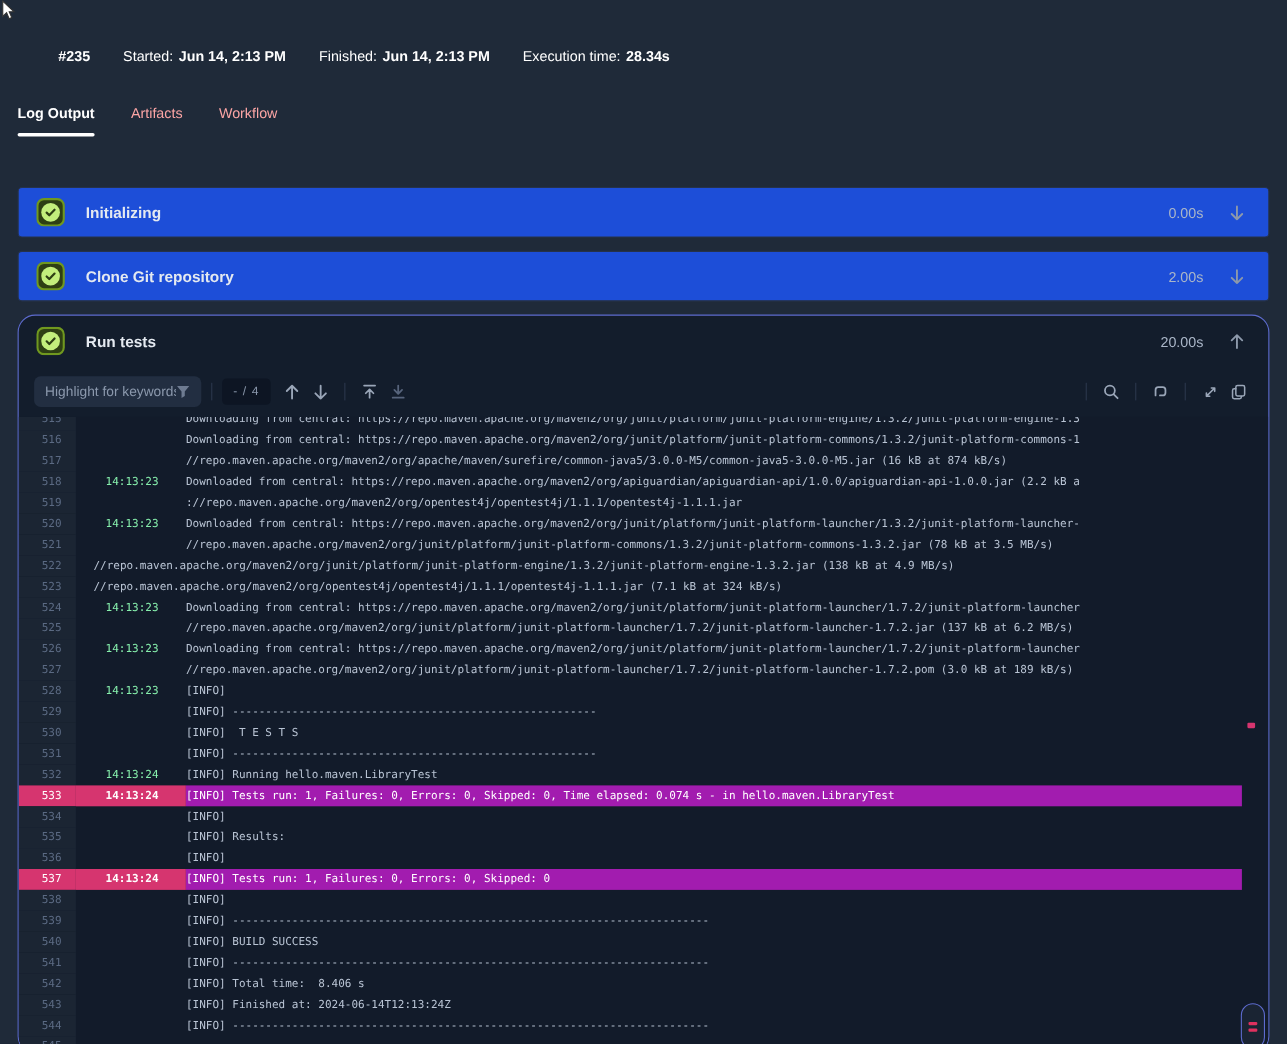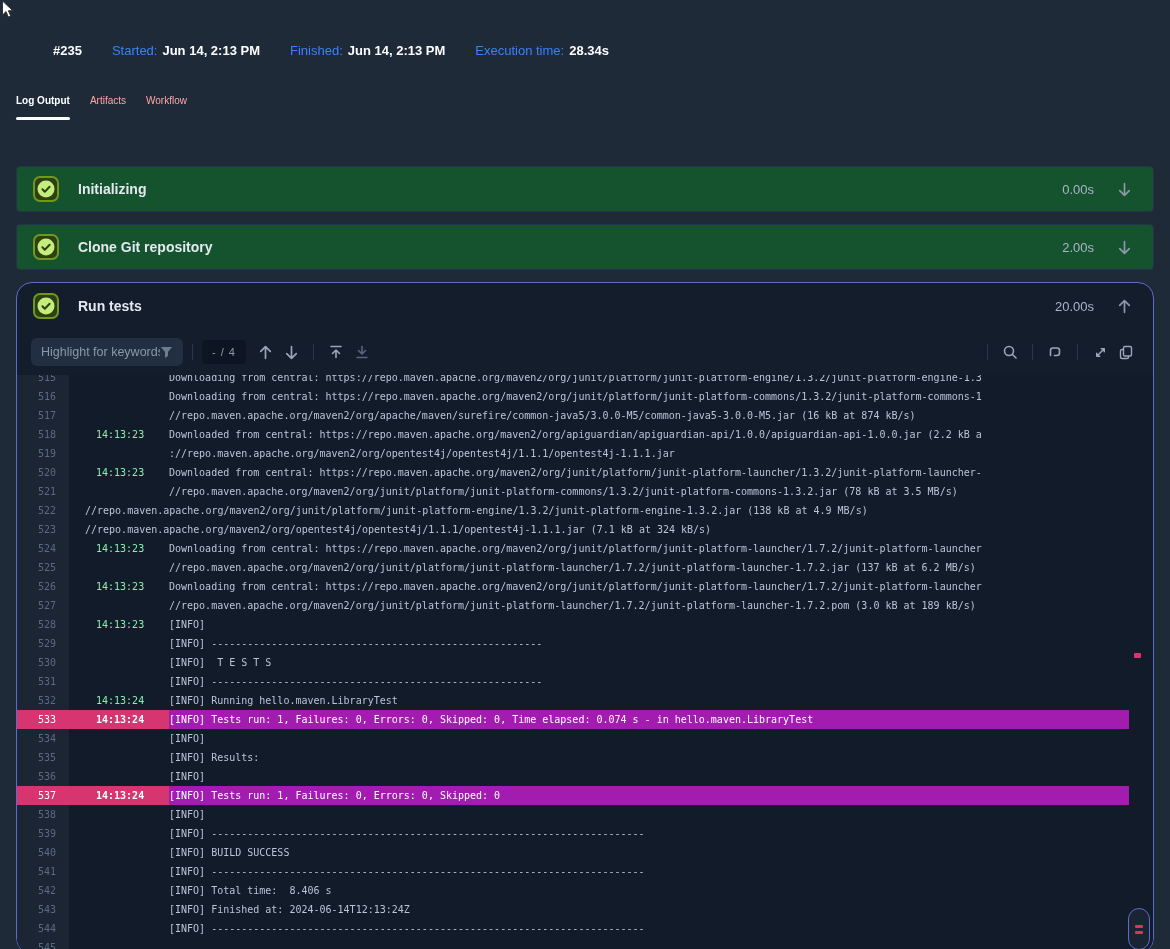--- a/index.html
+++ b/index.html
@@ -11,33 +11,33 @@
     color:#e8ecf2;
     overflow:hidden;
     position:relative;
   }
   .cursor { position:absolute; left:1px; top:0; z-index:50; }
 
   
   .meta { display:flex; align-items:center; gap:30px; padding:19px 0 0 53px; font-size:13px;margin-top:24px; }
   .meta .num { color:#fff; font-weight:bold; }
   .meta .group { display:flex; gap:5px; }
-  .meta .label { color:#3b82f6; }
+  .meta .label { color:#ffffff; }
   .meta .value { color:#fff; font-weight:bold; }
 
   
-  .tabs { display:flex; gap:20px; padding:37px 0 0 16px; font-size:10px; }
+  .tabs { display:flex; gap:33px; padding:37px 0 0 16px; font-size:13px; }
   .tab { color:#fca5a5; padding-bottom:14px; position:relative; cursor:pointer; }
   .tab.active { color:#fff; font-weight:bold; }
   .tab.active::after { content:""; position:absolute; left:0; right:0; bottom:0; height:3px; background:#fff; border-radius:2px; }
 
   
   .steps { margin-top:46px; padding:0 16px; }
   .step {
-    height:46px; background:#14532d; border:1px solid #26324a; border-radius:4px;
+    height:46px; background:#1d4ed8; border:1px solid #26324a; border-radius:4px;
     display:flex; align-items:center; padding:0 20px 0 16px; margin-bottom:12px;
   }
   .check-badge { width:26px; height:26px; flex-shrink:0; }
   .step-name { font-size:14px; font-weight:bold; color:#e4e9f0; margin-left:19px; flex:1; }
   .step-duration { font-size:13px; color:#aab6c8; margin-right:21px; }
   .arrow-btn { width:18px; height:18px; display:flex; align-items:center; justify-content:center; cursor:pointer; }
 
   
   .panel {
     border:1px solid #5d6bce; border-radius:16px; background:#131d2c;

